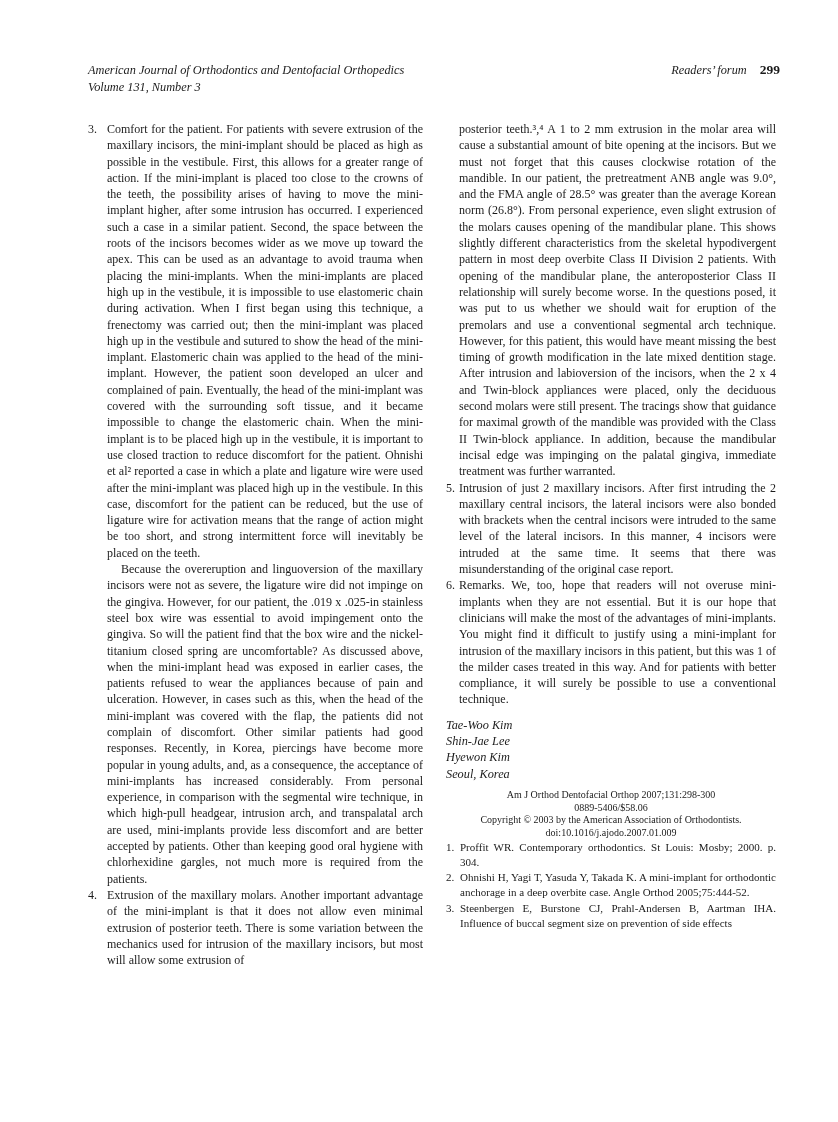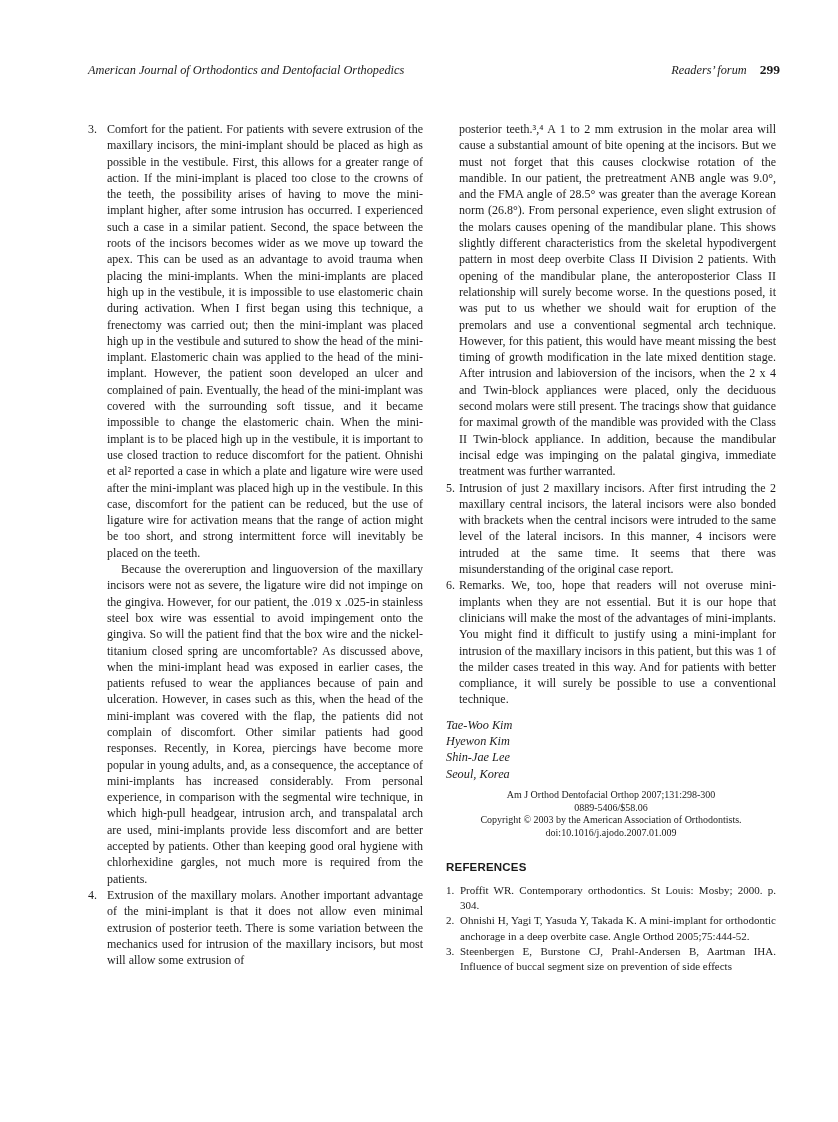--- a/index.html
+++ b/index.html
@@ -51,20 +51,21 @@
   .ref-item .num { position: absolute; left: 0; top: 0; }
 </style>
 </head>
 <body>
 
 <div class="page">
 
   <header class="page-header">
     <div class="header-left">
       <div>American Journal of Orthodontics and Dentofacial Orthopedics</div>
+      <div>Volume 131, Number 3</div>
     </div>
     <div class="header-right">
       <span>Readers’ forum</span>
       <span class="page-number">299</span>
     </div>
   </header>
 
   <div class="columns">
 
     <div class="col col-left">
@@ -87,33 +88,32 @@
         <p class="para">Intrusion of just 2 maxillary incisors. After first intruding the 2 maxillary central incisors, the lateral incisors were also bonded with brackets when the central incisors were intruded to the same level of the lateral incisors. In this manner, 4 incisors were intruded at the same time. It seems that there was misunderstanding of the original case report.</p>
       </div>
 
       <div class="li">
         <span class="num">6.</span>
         <p class="para">Remarks. We, too, hope that readers will not overuse mini-implants when they are not essential. But it is our hope that clinicians will make the most of the advantages of mini-implants. You might find it difficult to justify using a mini-implant for intrusion of the maxillary incisors in this patient, but this was 1 of the milder cases treated in this way. And for patients with better compliance, it will surely be possible to use a conventional technique.</p>
       </div>
 
       <div class="signature">
         <div>Tae-Woo Kim</div>
+        <div>Shin-Jae Lee</div>
         <div>Hyewon Kim</div>
-        <div>Shin-Jae Lee</div>
         <div>Seoul, Korea</div>
       </div>
 
       <div class="citation">
         <div>Am J Orthod Dentofacial Orthop 2007;131:298-300</div>
         <div>0889-5406/$58.06</div>
         <div>Copyright © 2003 by the American Association of Orthodontists.</div>
         <div>doi:10.1016/j.ajodo.2007.01.009</div>
       </div>
 
-      <h2 class="refs-heading">REFERENCES</h2>
 
       <ol class="refs">
         <li class="ref-item">
           <span class="num">1.</span>
           <span>Proffit WR. Contemporary orthodontics. St Louis: Mosby; 2000. p. 304.</span>
         </li>
         <li class="ref-item">
           <span class="num">2.</span>
           <span>Ohnishi H, Yagi T, Yasuda Y, Takada K. A mini-implant for orthodontic anchorage in a deep overbite case. Angle Orthod 2005;75:444-52.</span>
         </li>

